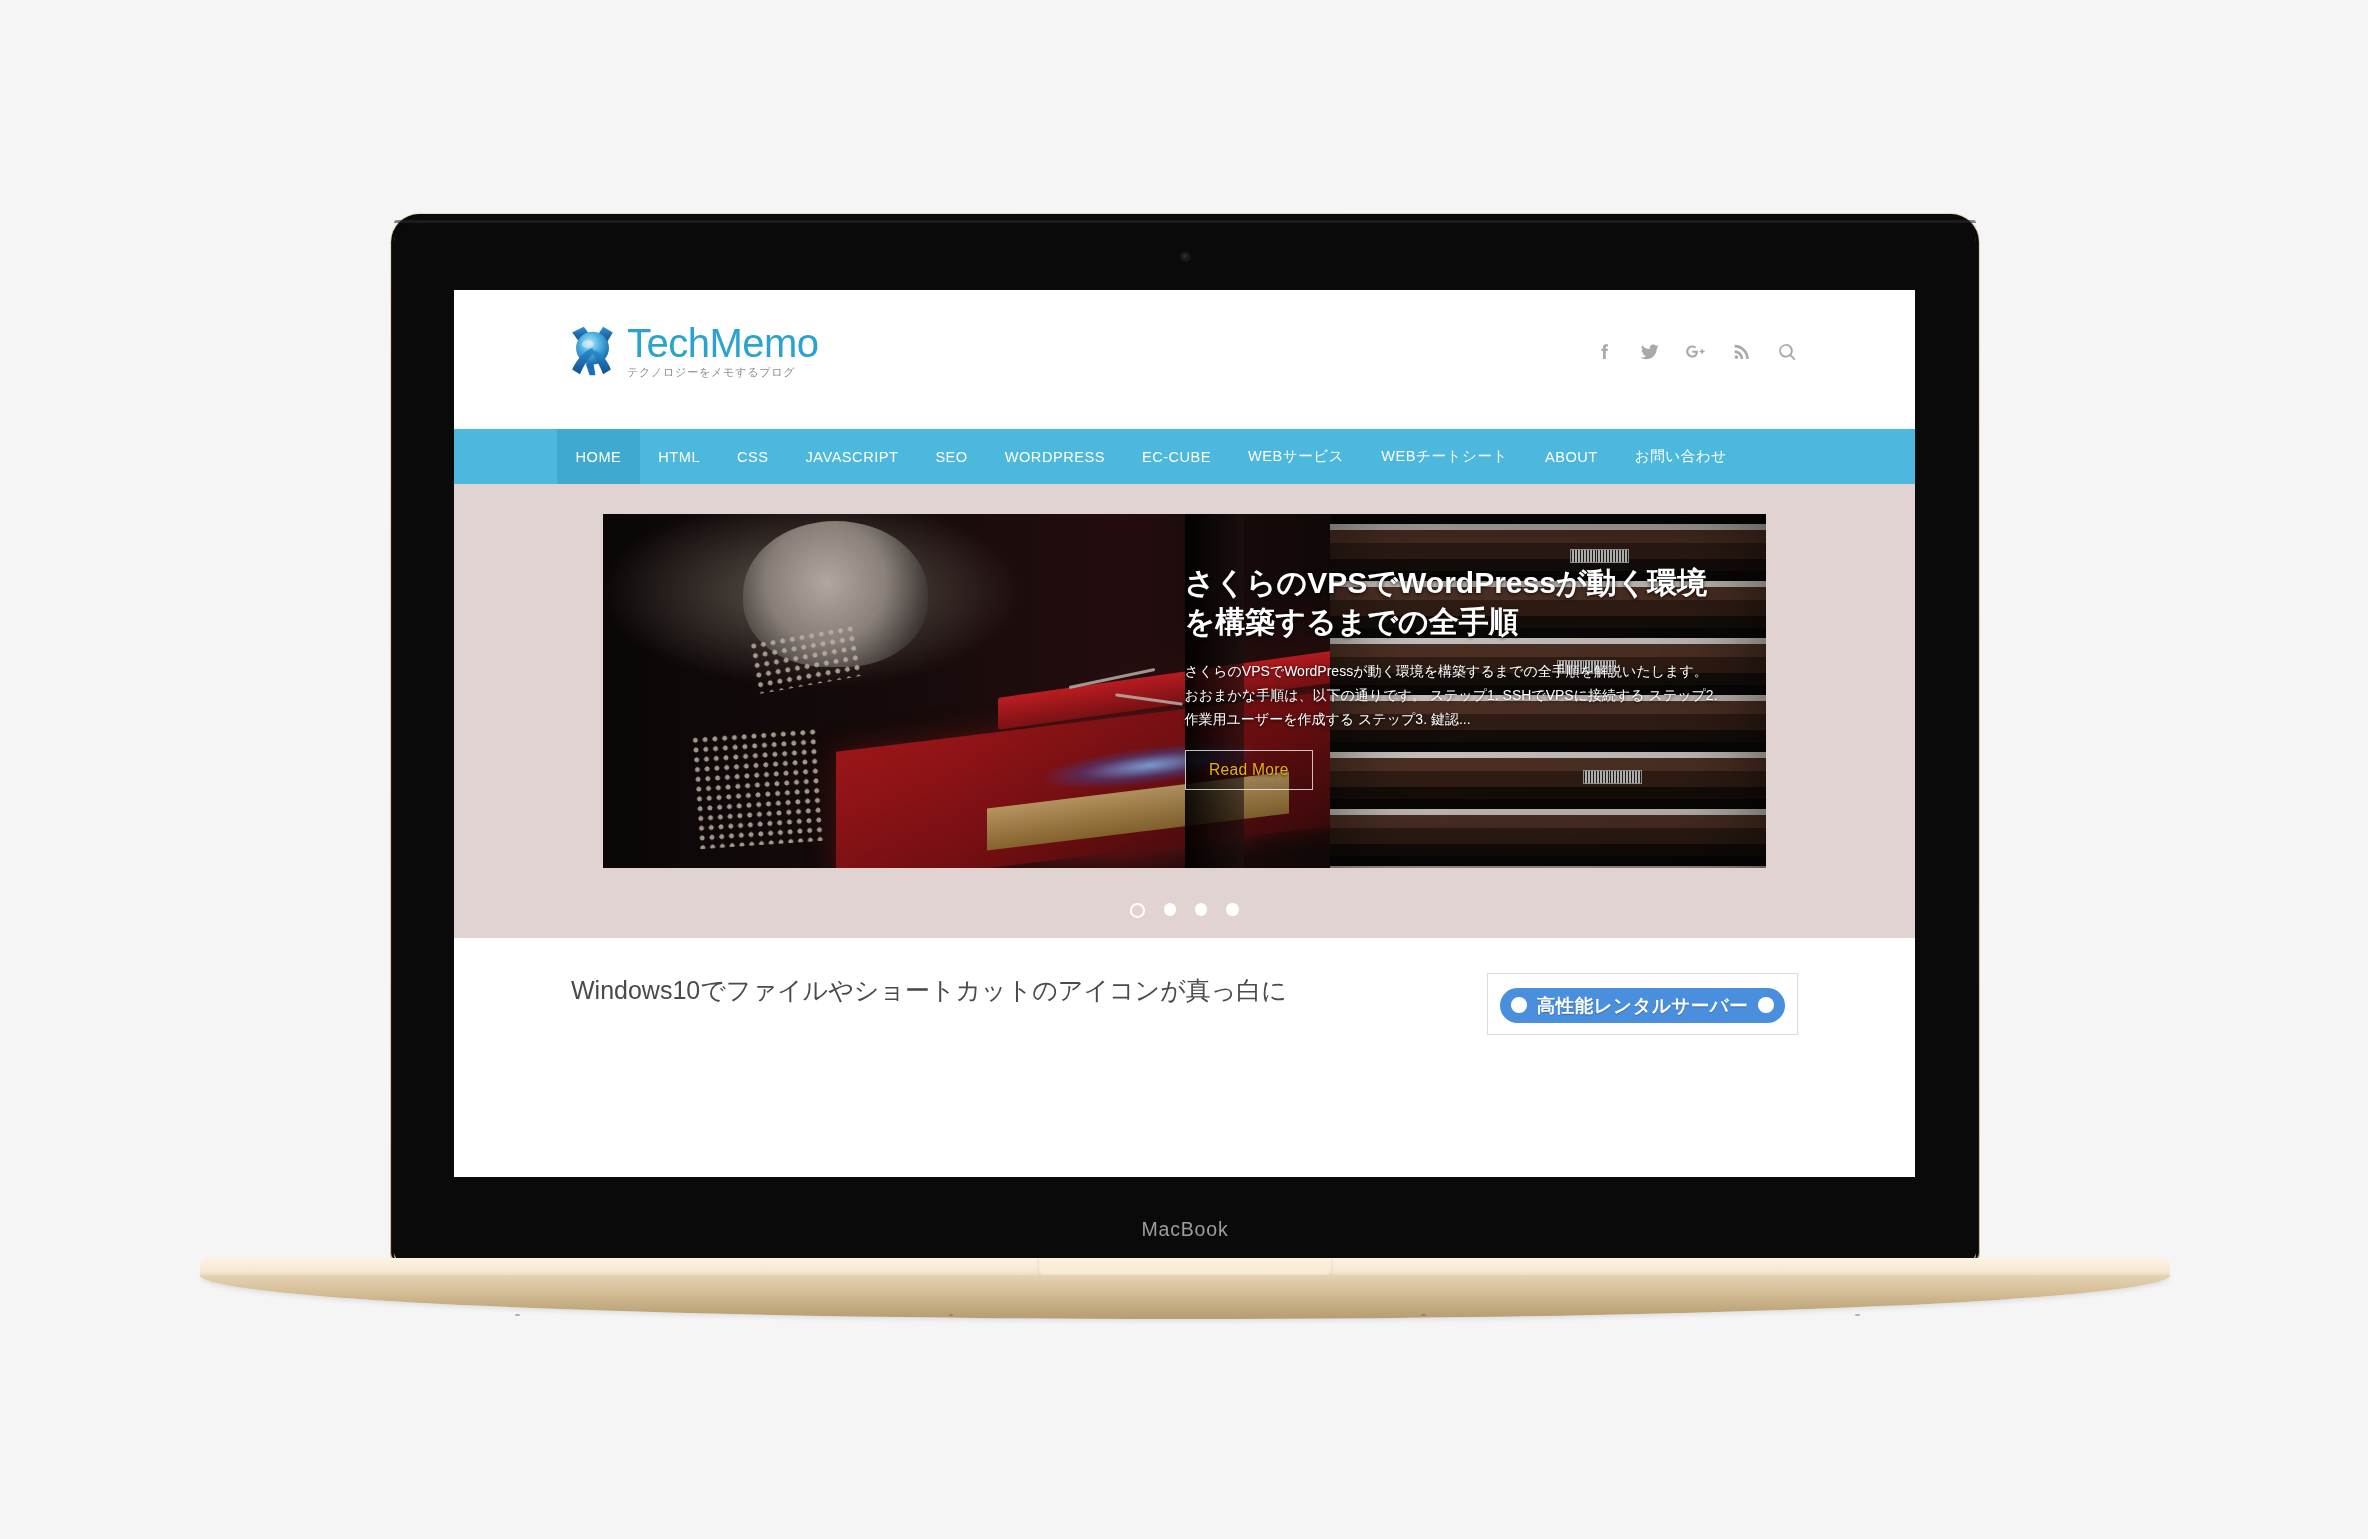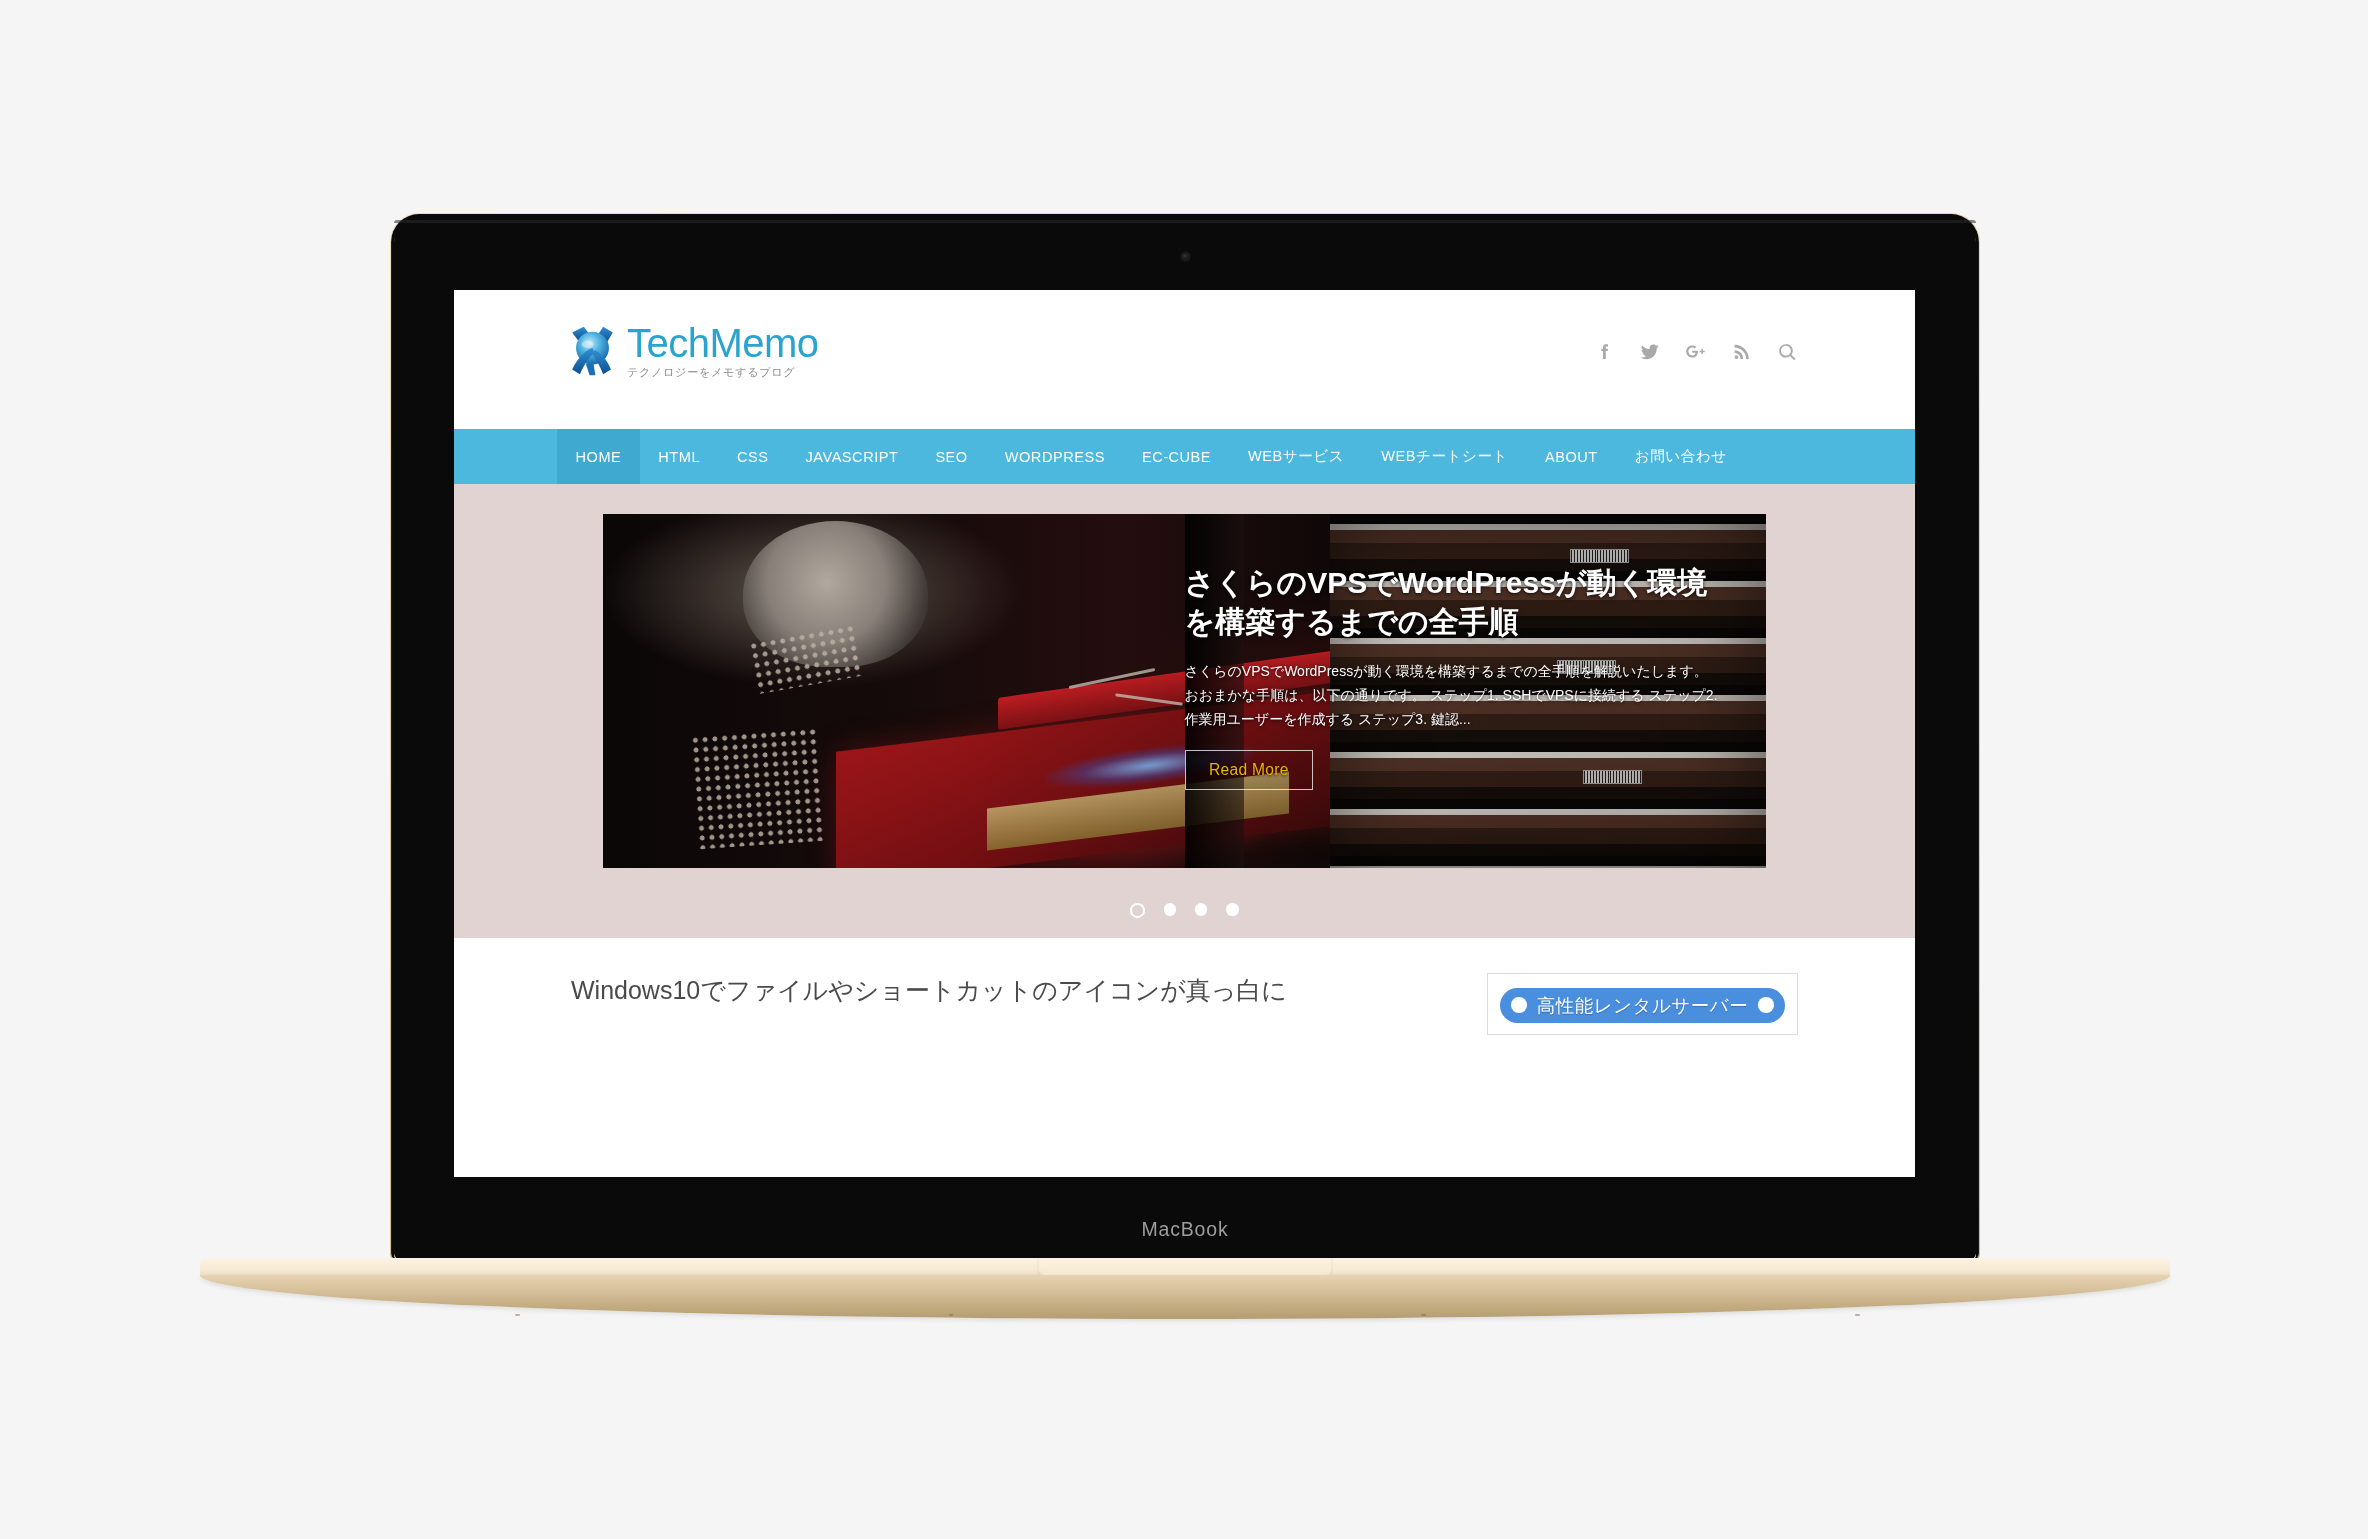--- a/index.html
+++ b/index.html
@@ -361,21 +361,21 @@
     height: 35px;
     display: flex;
     align-items: center;
     justify-content: center;
     gap: 9.8px;
     padding: 0 11.7px;
   }
   .ad-pill-label {
     color: #fff;
     font-size: 18.5px;
-    font-weight: normal;
+    font-weight: bold;
     letter-spacing: 0.5px;
     white-space: nowrap;
     text-shadow: 0 1px 1px rgba(0,0,0,.25);
   }
   .ad-bullet {
     width: 15.6px; height: 15.6px;
     border-radius: 50%;
     background: #fff;
     flex: none;
   }

